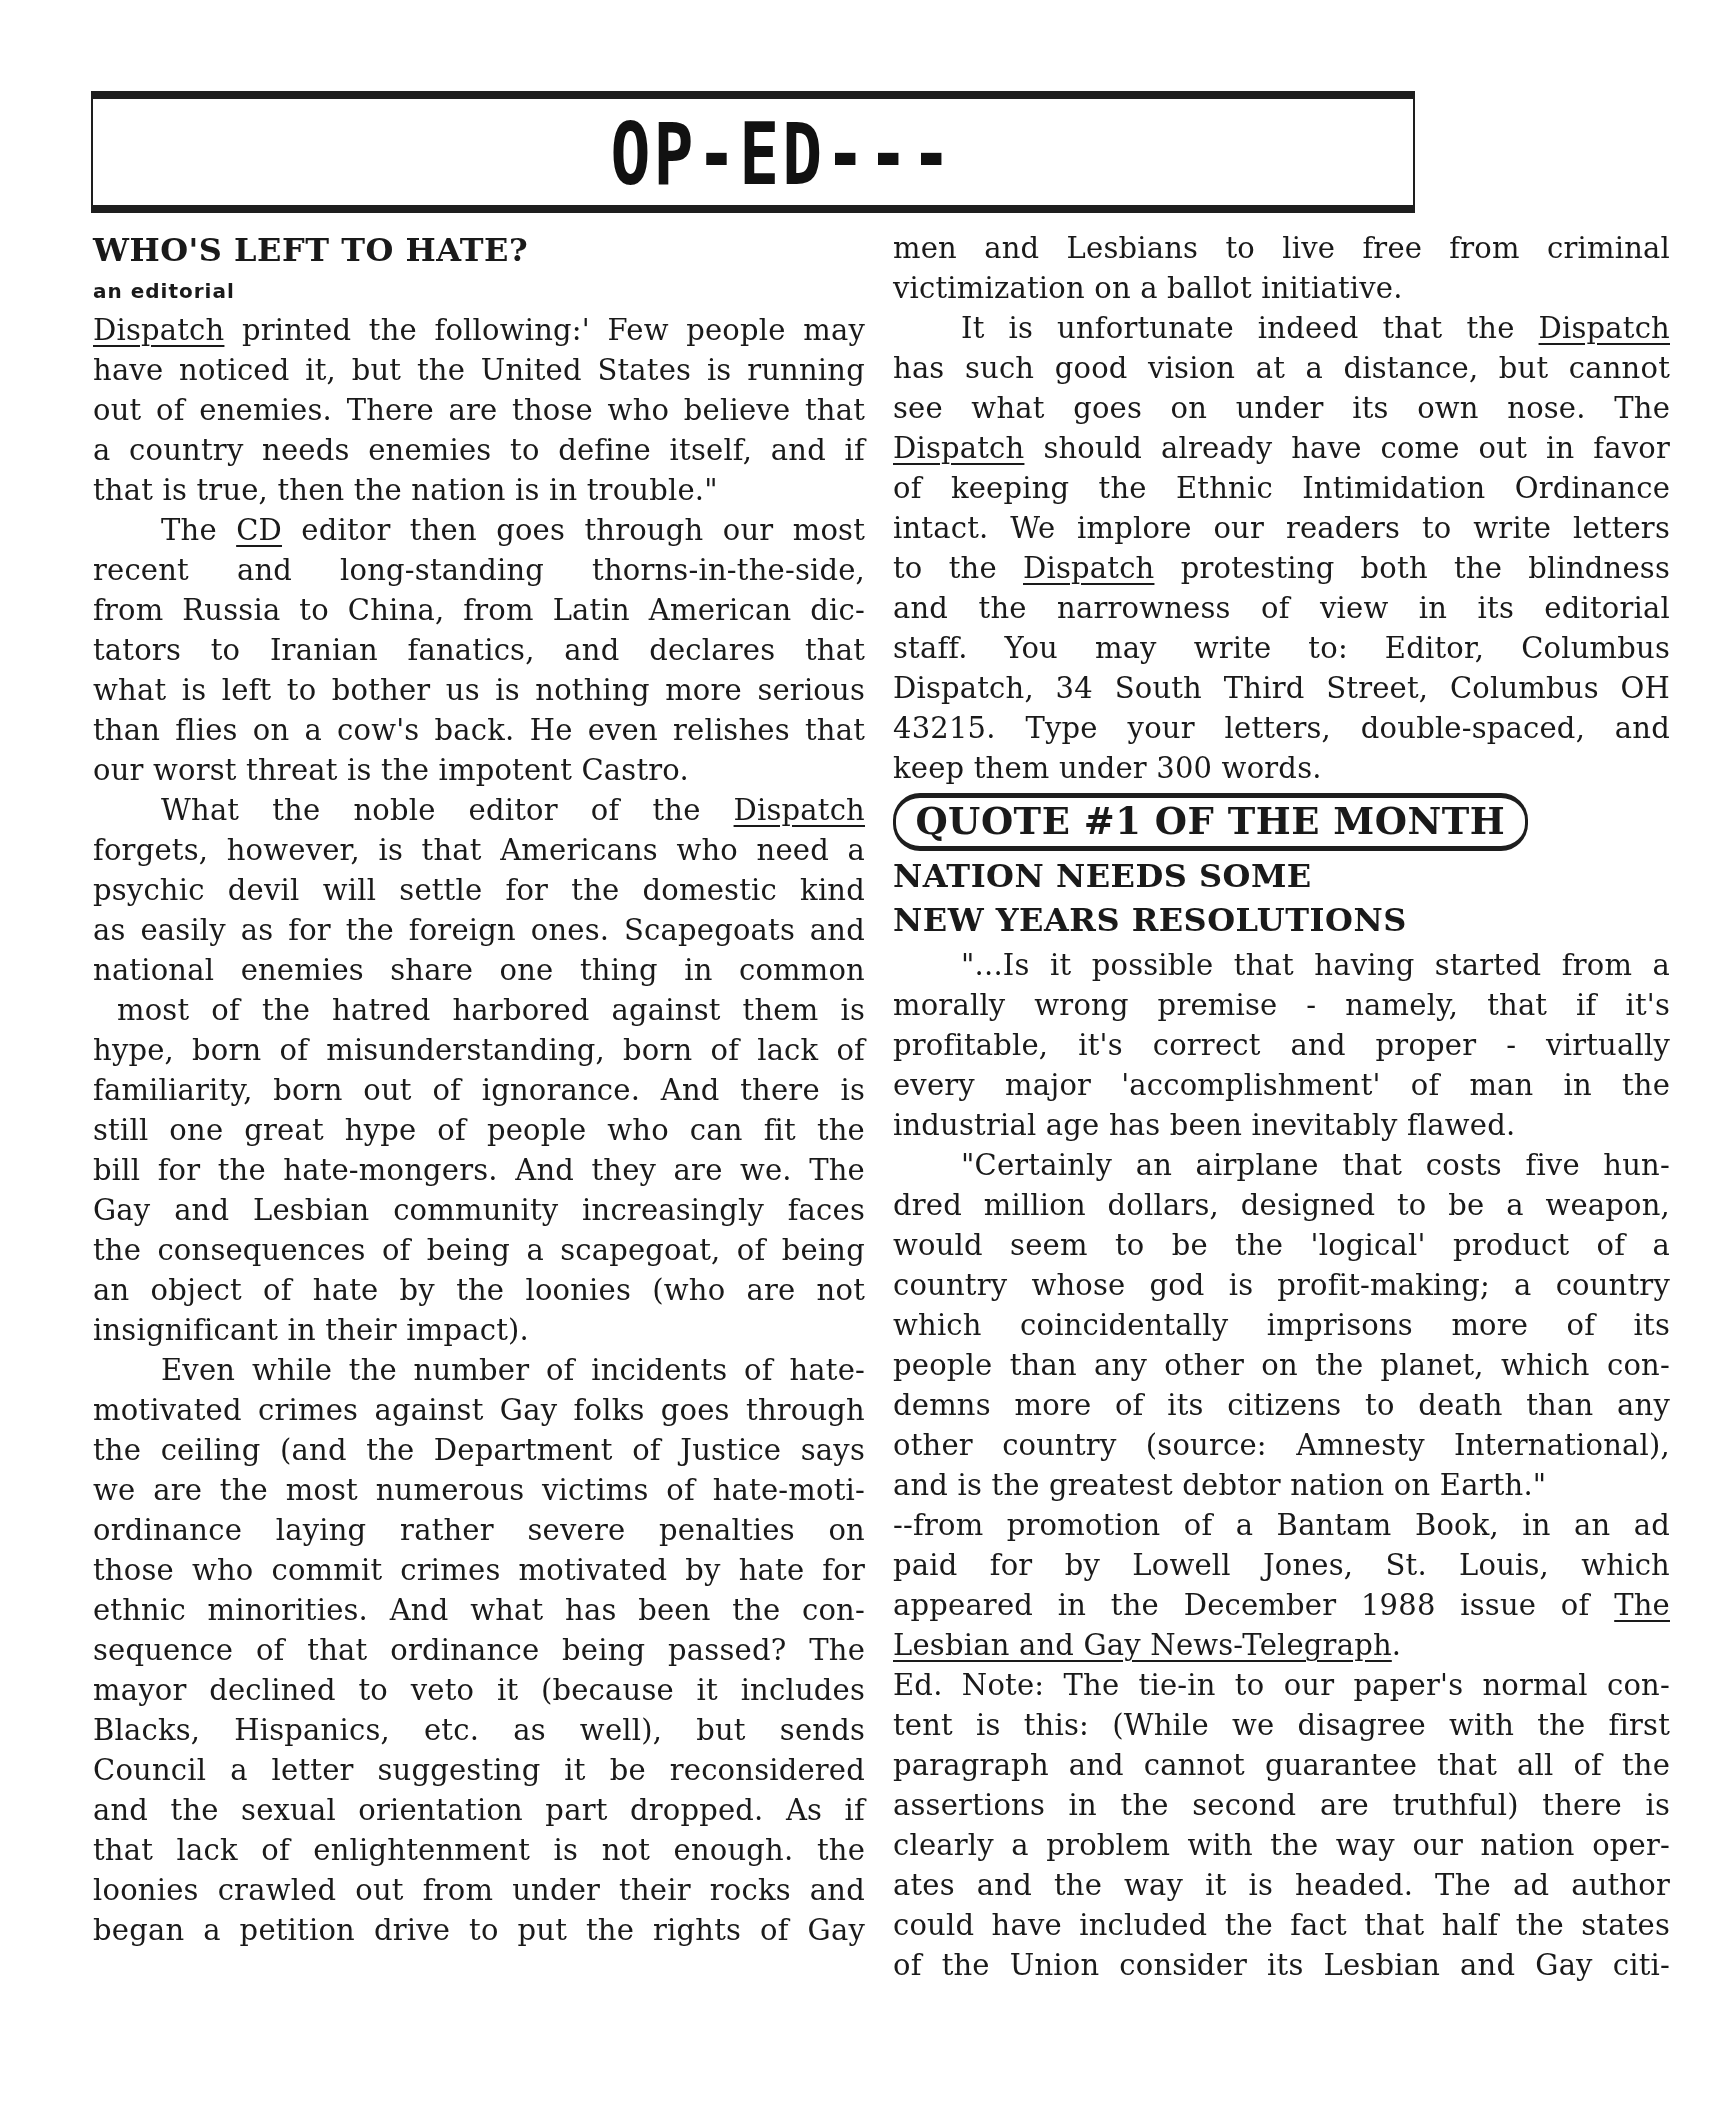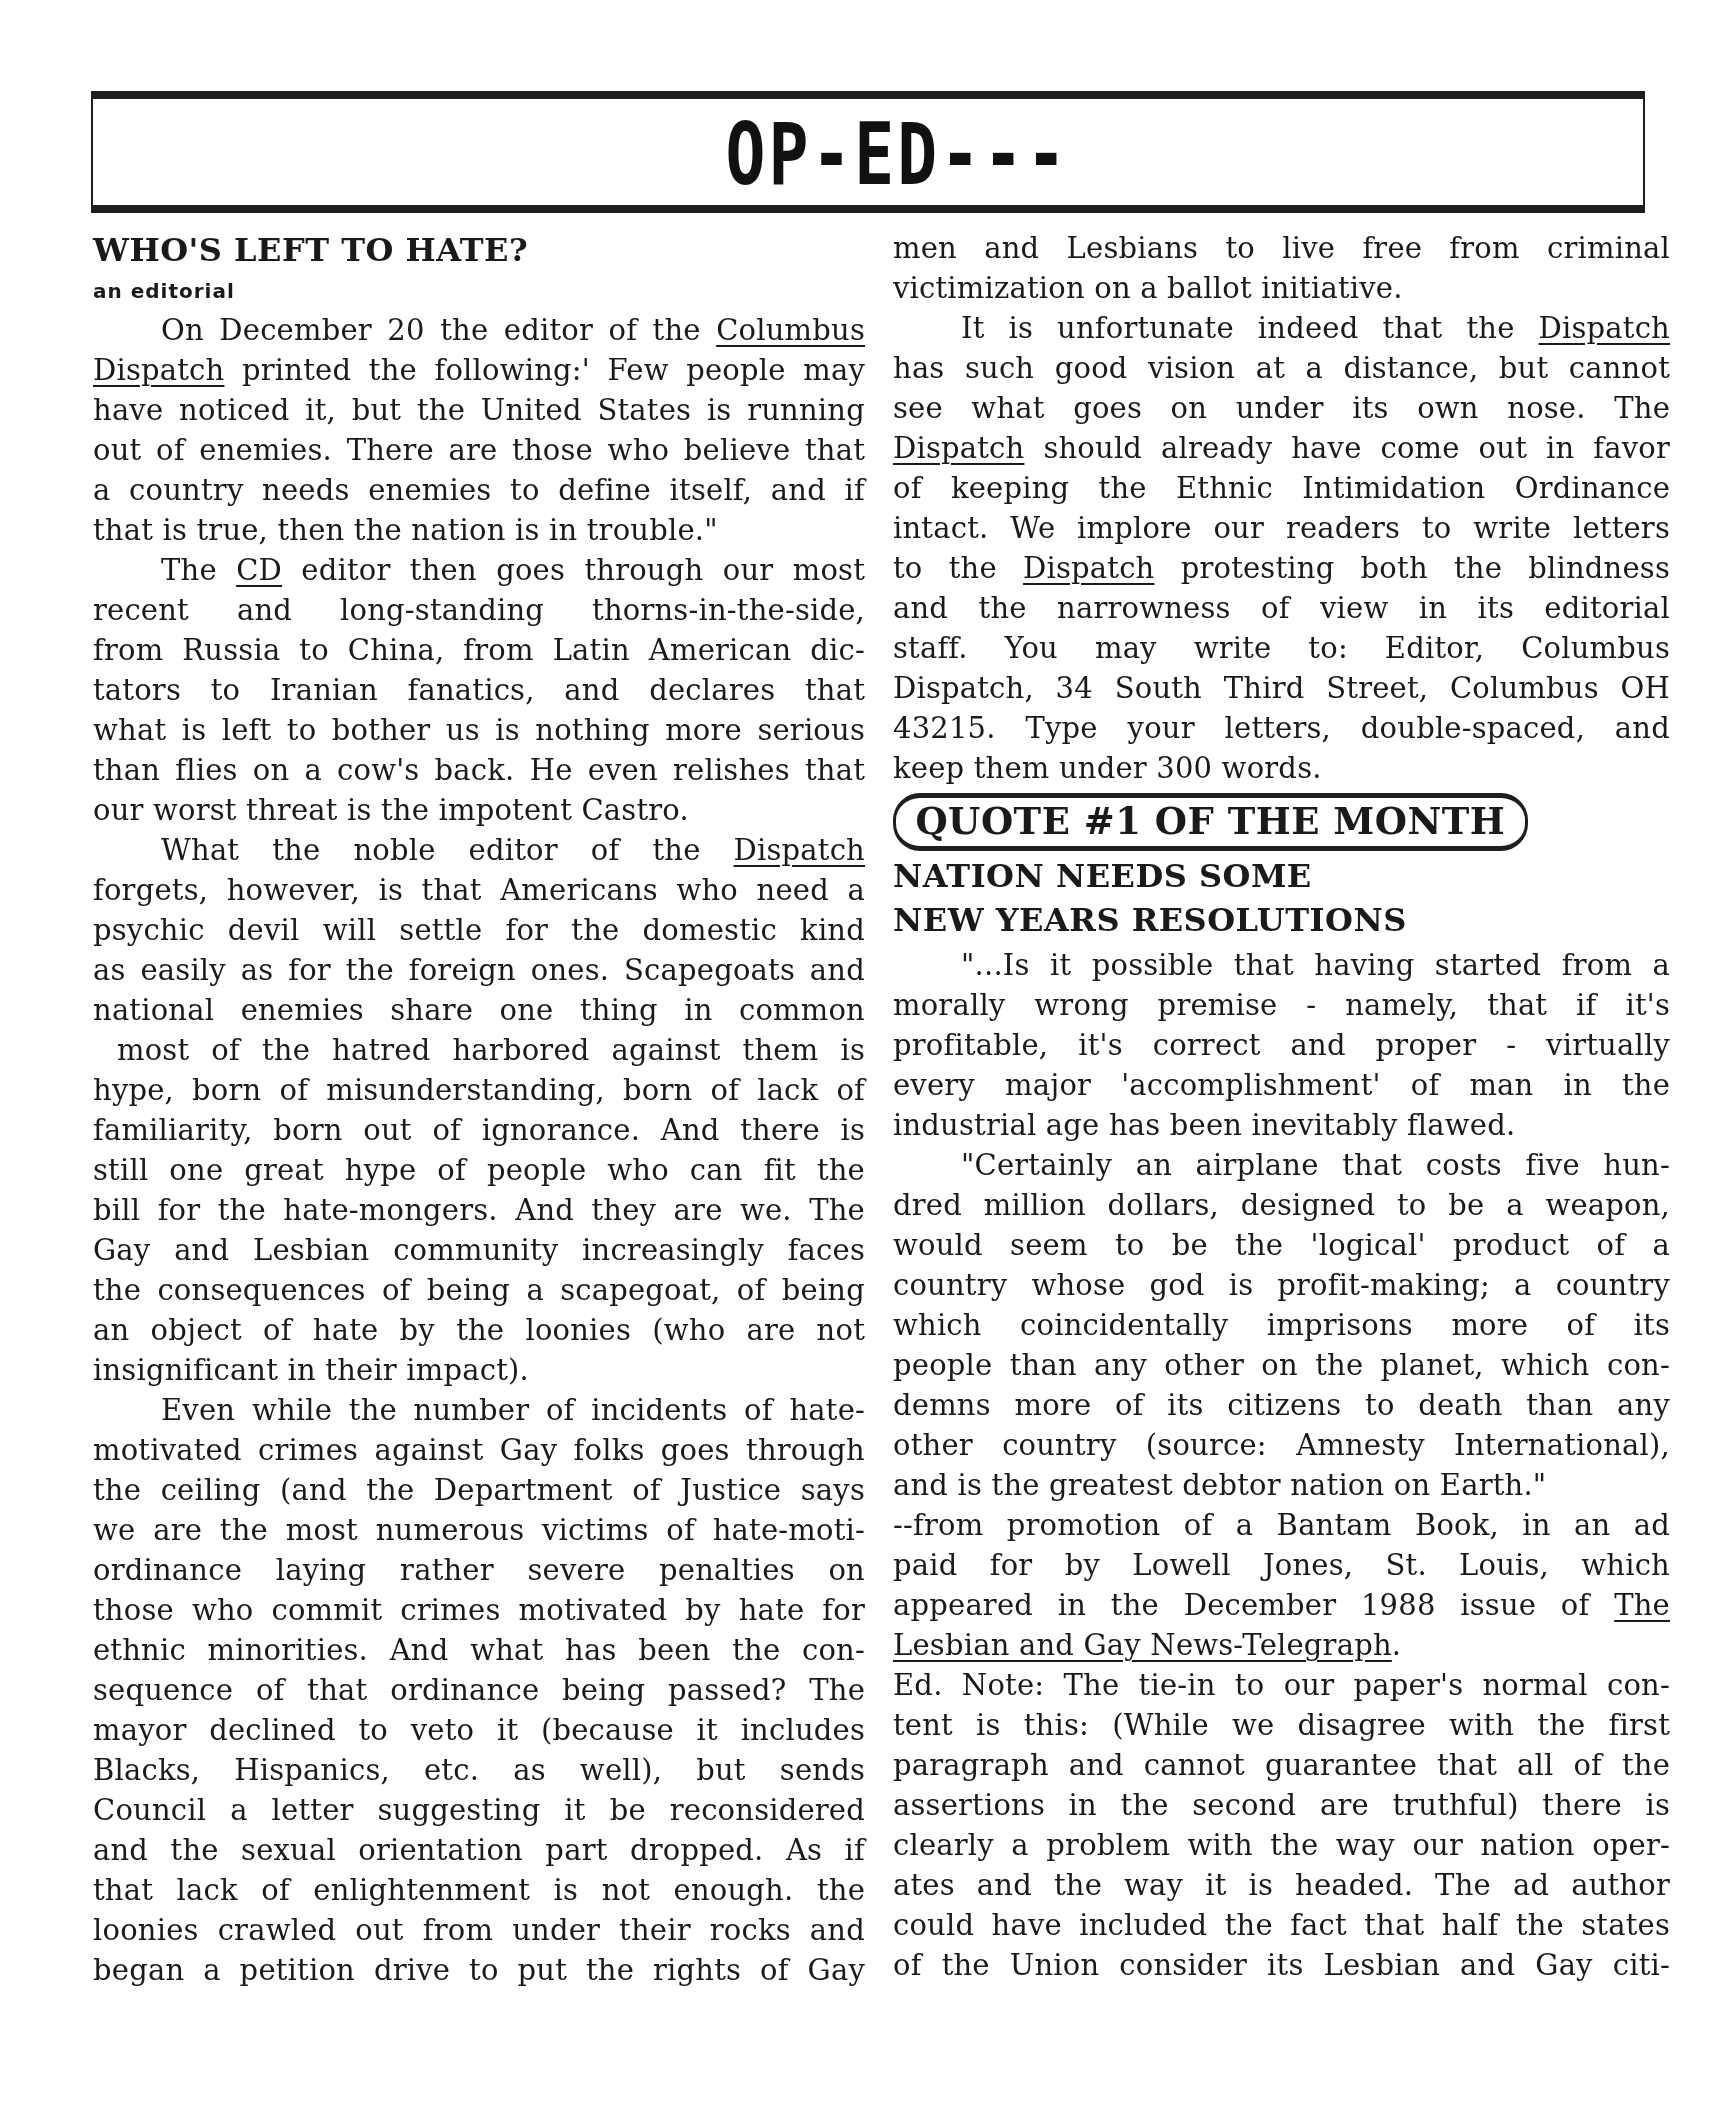--- a/index.html
+++ b/index.html
@@ -2,21 +2,21 @@
 <html style="font-size:7.8px"><head>
 <meta charset="utf-8">
 <style>
   html, body { margin: 0; padding: 0; background: #ffffff; }
   body {
     width: 1731px; height: 2119px; position: relative; overflow: hidden;
     font-family: "DejaVu Serif", "Liberation Serif", serif;
     color: #1a1a1a;
   }
   .masthead {
-    position: absolute; left: 91px; top: 91px; width: 1554px; height: 122px;
+    position: absolute; left: 91px; top: 91px; width: 1324px; height: 122px;
     border-top: 8.7px solid #1e1e1e; border-bottom: 8.7px solid #1e1e1e;
     border-left: 2.9px solid #1e1e1e; border-right: 2.9px solid #1e1e1e;
     box-sizing: border-box;
     display: flex; align-items: center; justify-content: center;
   }
   .masthead-title {
     font-family: "DejaVu Sans Mono", "Liberation Mono", monospace;
     font-weight: bold; font-size: 85px; letter-spacing: 3.9px;
     transform: scaleX(0.78); color: #111;
     margin-left: 58px; margin-top: 4.9px;
@@ -60,21 +60,20 @@
 <body>
 
 <div class="masthead">
   <span class="masthead-title">OP-ED---</span>
 </div>
 
 <div class="col col-left">
   <div class="headline">WHO'S LEFT TO HATE?</div>
   <div class="kicker">an editorial</div>
   <div id="left-lines">
-      <div class="line indent"><span>On December 20 the editor of the </span><span class="u">Columbus</span></div>
       <div class="line"><span class="u">Dispatch</span><span> printed the following:' Few people may</span></div>
       <div class="line"><span>have noticed it, but the United States is running</span></div>
       <div class="line"><span>out of enemies. There are those who believe that</span></div>
       <div class="line"><span>a country needs enemies to define itself, and if</span></div>
       <div class="line last"><span>that is true, then the nation is in trouble."</span></div>
       <div class="line indent"><span>The </span><span class="u">CD</span><span> editor then goes through our most</span></div>
       <div class="line"><span>recent and long-standing thorns-in-the-side,</span></div>
       <div class="line"><span>from Russia to China, from Latin American dic-</span></div>
       <div class="line"><span>tators to Iranian fanatics, and declares that</span></div>
       <div class="line"><span>what is left to bother us is nothing more serious</span></div>

